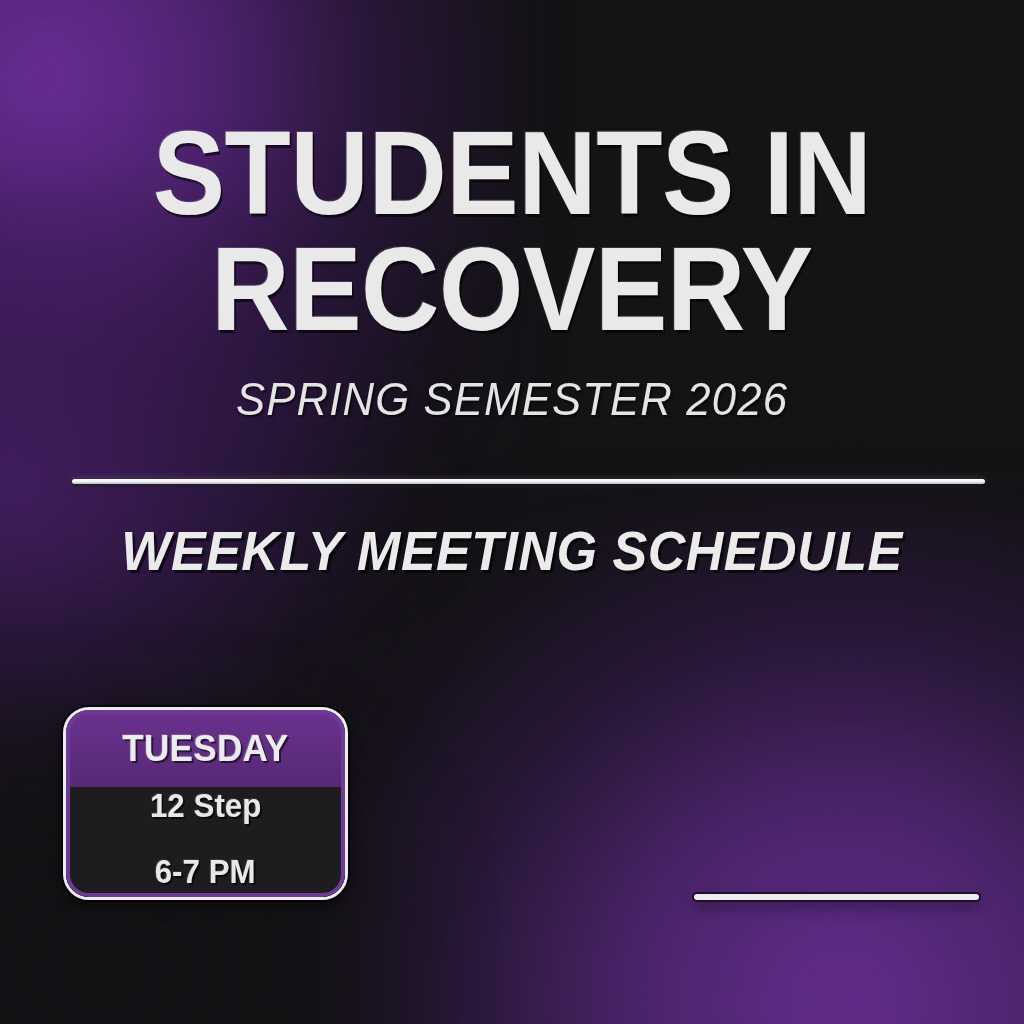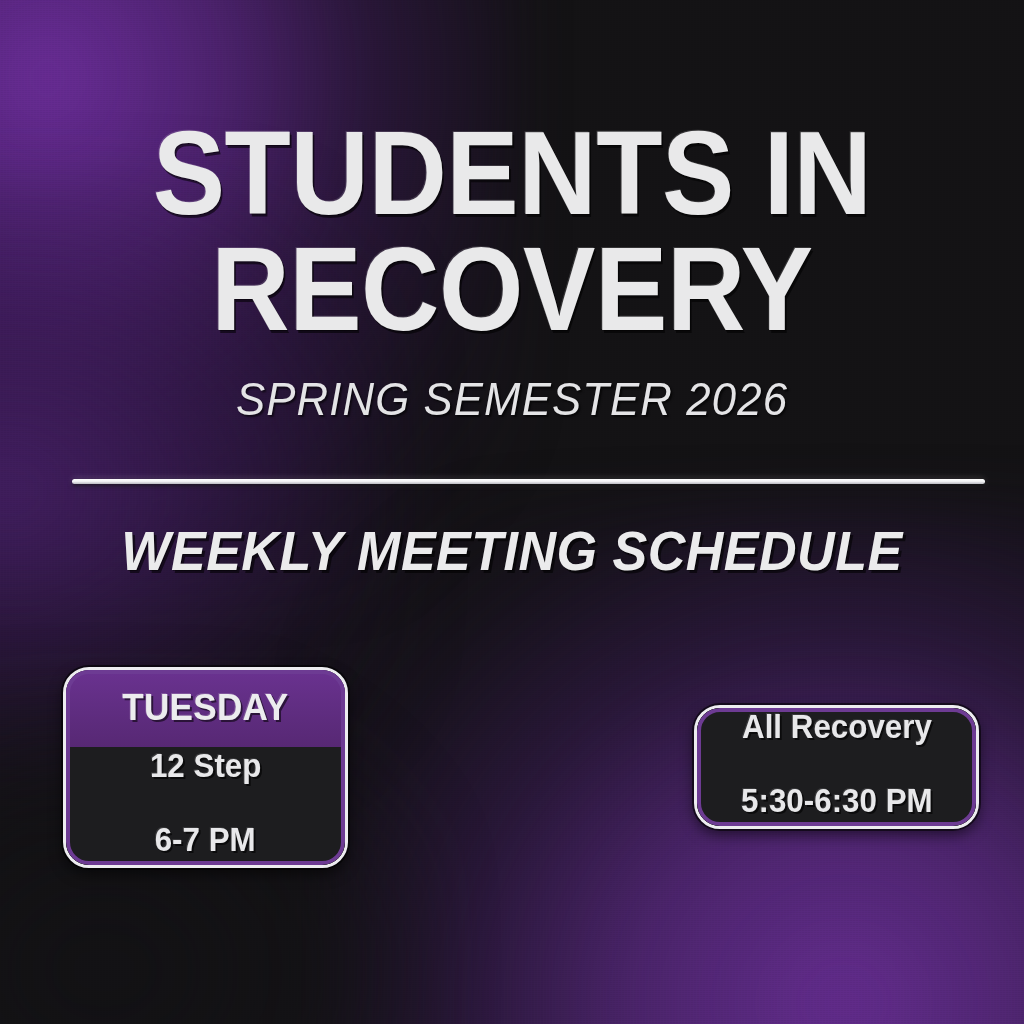--- a/index.html
+++ b/index.html
@@ -160,21 +160,21 @@
 
   
   .cards {
     position: absolute;
     left: 63px;
     top: 634px;
     width: 916px;
     height: 266px;
     display: flex;
     justify-content: space-between;
-    align-items: center;
+    align-items: flex-end;
   }
   .card {
     position: relative;
     width: 279px;
     border-radius: 26px;
     background: #1b1b1d;
     border: 3px solid #ededf0;
     box-shadow:
       0 0 0 2px rgba(0,0,0,0.55),
       0 6px 14px rgba(0,0,0,0.55);
@@ -212,21 +212,21 @@
     white-space: nowrap;
   }
   .card-body {
     position: relative;
     flex: 1;
     background: #1d1d1f;
     display: flex;
     flex-direction: column;
     align-items: center;
     justify-content: center;
-    gap: 36px;
+    gap: 28px;
     padding: 0 10px 6px;
     z-index: 2;
   }
   .card-activity,
   .card-time {
     font-size: 33px;
     font-weight: 700;
     color: #e8e8ea;
     transform: scaleX(0.95);
     text-align: center;
@@ -268,22 +268,18 @@
           <span class="card-day">TUESDAY</span>
         </div>
         <div class="card-body">
           <div class="card-activity">12 Step</div>
           <div class="card-time">6-7 PM</div>
         </div>
       </div>
 
 
       <div class="card">
-        <div class="card-body">
-          <div class="card-activity">All Recovery</div>
-          <div class="card-time">5:30-6:30 PM</div>
-        </div>
       </div>
 
     </div>
 
   </div>
 </div>
 
 </body></html>

